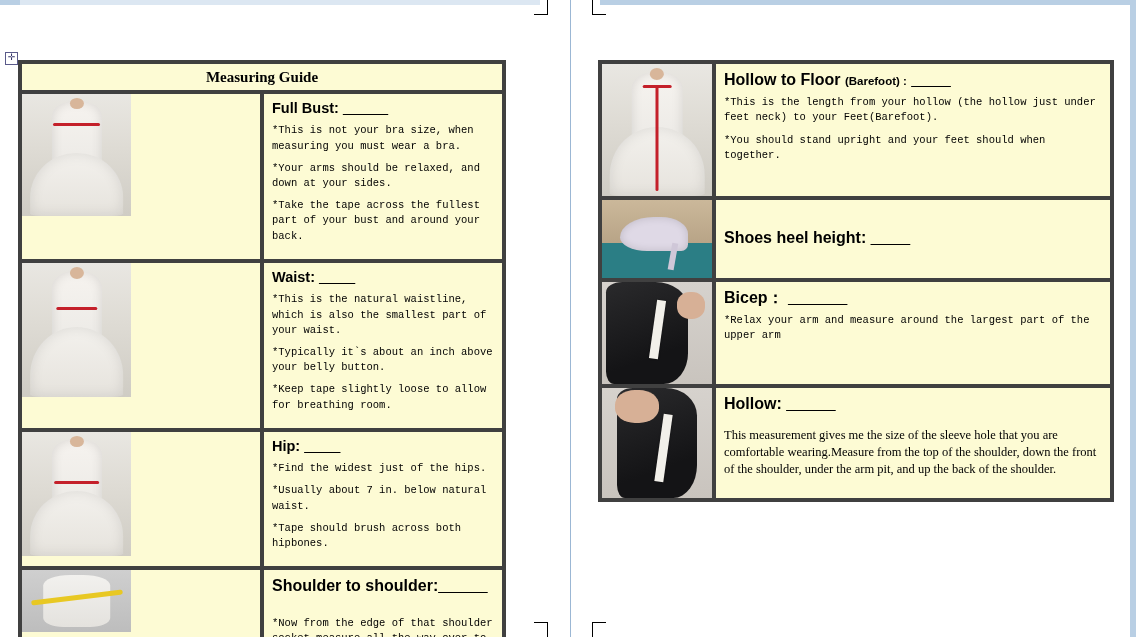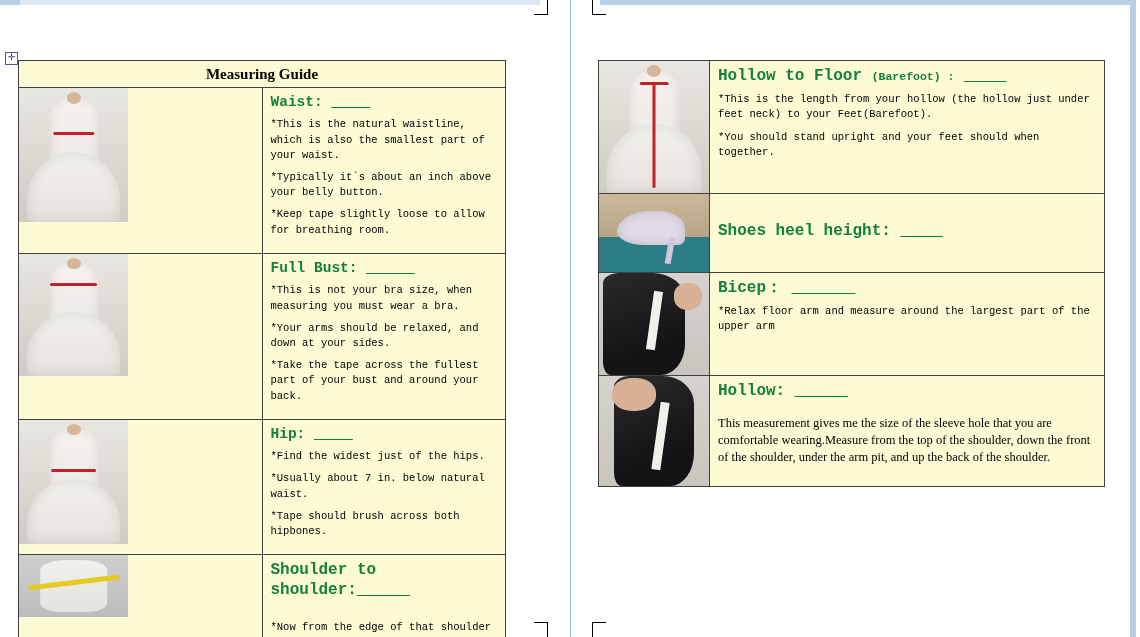--- a/index.html
+++ b/index.html
@@ -97,21 +97,21 @@
   }
 
   
   .doc-table {
     position: absolute;
     border-collapse: collapse;
     table-layout: fixed;
     background: #fbf8c8;
   }
   .doc-table td {
-    border: 1px solid #404040;
+    border: 4px solid #404040;
     vertical-align: top;
     padding: 0;
     background: #fdfbd4;
   }
 
   
   #left-table {
     left: 18px;
     top: 60px;
     width: 488px;
@@ -148,24 +148,24 @@
   #right-table td.imgcell {
     width: 110px;
     padding: 0;
   }
   #right-table td.txtcell {
     width: 378px;
     padding: 6px 8px 8px 8px;
   }
 
   .head {
-    font-family: Liberation Mono, monospace;
+    font-family: Liberation Sans, sans-serif;
     font-weight: bold;
     font-size: 14.5px;
-    color: #15803d;
+    color: #000000;
     margin: 0 0 6px 0;
     line-height: 1.2;
   }
   .head .small {
     font-size: 11.5px;
     font-weight: bold;
   }
   .head .blank {
     text-decoration: underline;
     letter-spacing: 1px;
@@ -371,55 +371,55 @@
   <div class="move-handle">✛</div>
 
   <table id="left-table" class="doc-table">
     <tbody>
         <tr>
       <td class="title-cell" colspan="2">Measuring Guide</td>
     </tr>
 
     <tr>
       <td class="imgcell">
+        <span class="pic dress" style="width:109px;height:122px;">
+          <span class="figure"></span>
+          <span class="skirt"></span>
+          <span class="head-dot"></span>
+          <span class="tape bust"></span>
+        </span>
+      </td>
+      <td class="txtcell">
+        <p class="head">
+          <span>Full Bust:</span>
+          <span class="blank">_____</span>
+        </p>
+        <p class="body-mono">*This is not your bra size, when measuring you must wear a bra.</p>
+        <p class="body-mono">*Your arms should be relaxed, and down at your sides.</p>
+        <p class="body-mono">*Take the tape across the fullest part of your bust and around your back.</p>
+      </td>
+    </tr>
+
+    <tr>
+      <td class="imgcell">
         <span class="pic dress" style="width:109px;height:134px;">
           <span class="figure"></span>
           <span class="skirt"></span>
           <span class="head-dot"></span>
           <span class="tape waist"></span>
         </span>
       </td>
       <td class="txtcell">
         <p class="head">
           <span>Waist:</span>
           <span class="blank">____</span>
         </p>
         <p class="body-mono">*This is the natural waistline, which is also the smallest part of your waist.</p>
         <p class="body-mono">*Typically it`s about an inch above your belly button.</p>
         <p class="body-mono">*Keep tape slightly loose to allow for breathing room.</p>
-      </td>
-    </tr>
-
-    <tr>
-      <td class="imgcell">
-        <span class="pic dress" style="width:109px;height:122px;">
-          <span class="figure"></span>
-          <span class="skirt"></span>
-          <span class="head-dot"></span>
-          <span class="tape bust"></span>
-        </span>
-      </td>
-      <td class="txtcell">
-        <p class="head">
-          <span>Full Bust:</span>
-          <span class="blank">_____</span>
-        </p>
-        <p class="body-mono">*This is not your bra size, when measuring you must wear a bra.</p>
-        <p class="body-mono">*Your arms should be relaxed, and down at your sides.</p>
-        <p class="body-mono">*Take the tape across the fullest part of your bust and around your back.</p>
       </td>
     </tr>
 
     <tr>
       <td class="imgcell">
         <span class="pic dress" style="width:109px;height:124px;">
           <span class="figure"></span>
           <span class="skirt"></span>
           <span class="head-dot"></span>
           <span class="tape hip"></span>
@@ -500,21 +500,21 @@
           <span class="arm"></span>
           <span class="wtape"></span>
           <span class="hand"></span>
         </span>
       </td>
       <td class="txtcell">
         <p class="head mid">
           <span>Bicep：</span>
           <span class="blank">______</span>
         </p>
-        <p class="body-mono">*Relax floor arm and measure around the largest part of the upper arm</p>
+        <p class="body-mono">*Relax your arm and measure around the largest part of the upper arm</p>
       </td>
     </tr>
 
     <tr>
       <td class="imgcell">
         <span class="pic sleeve armhole" style="width:110px;height:110px;">
           <span class="arm" style="left:14%;width:72%;"></span>
           <span class="hand2"></span>
           <span class="wtape" style="left:52%;top:24%;height:62%;"></span>
         </span>

